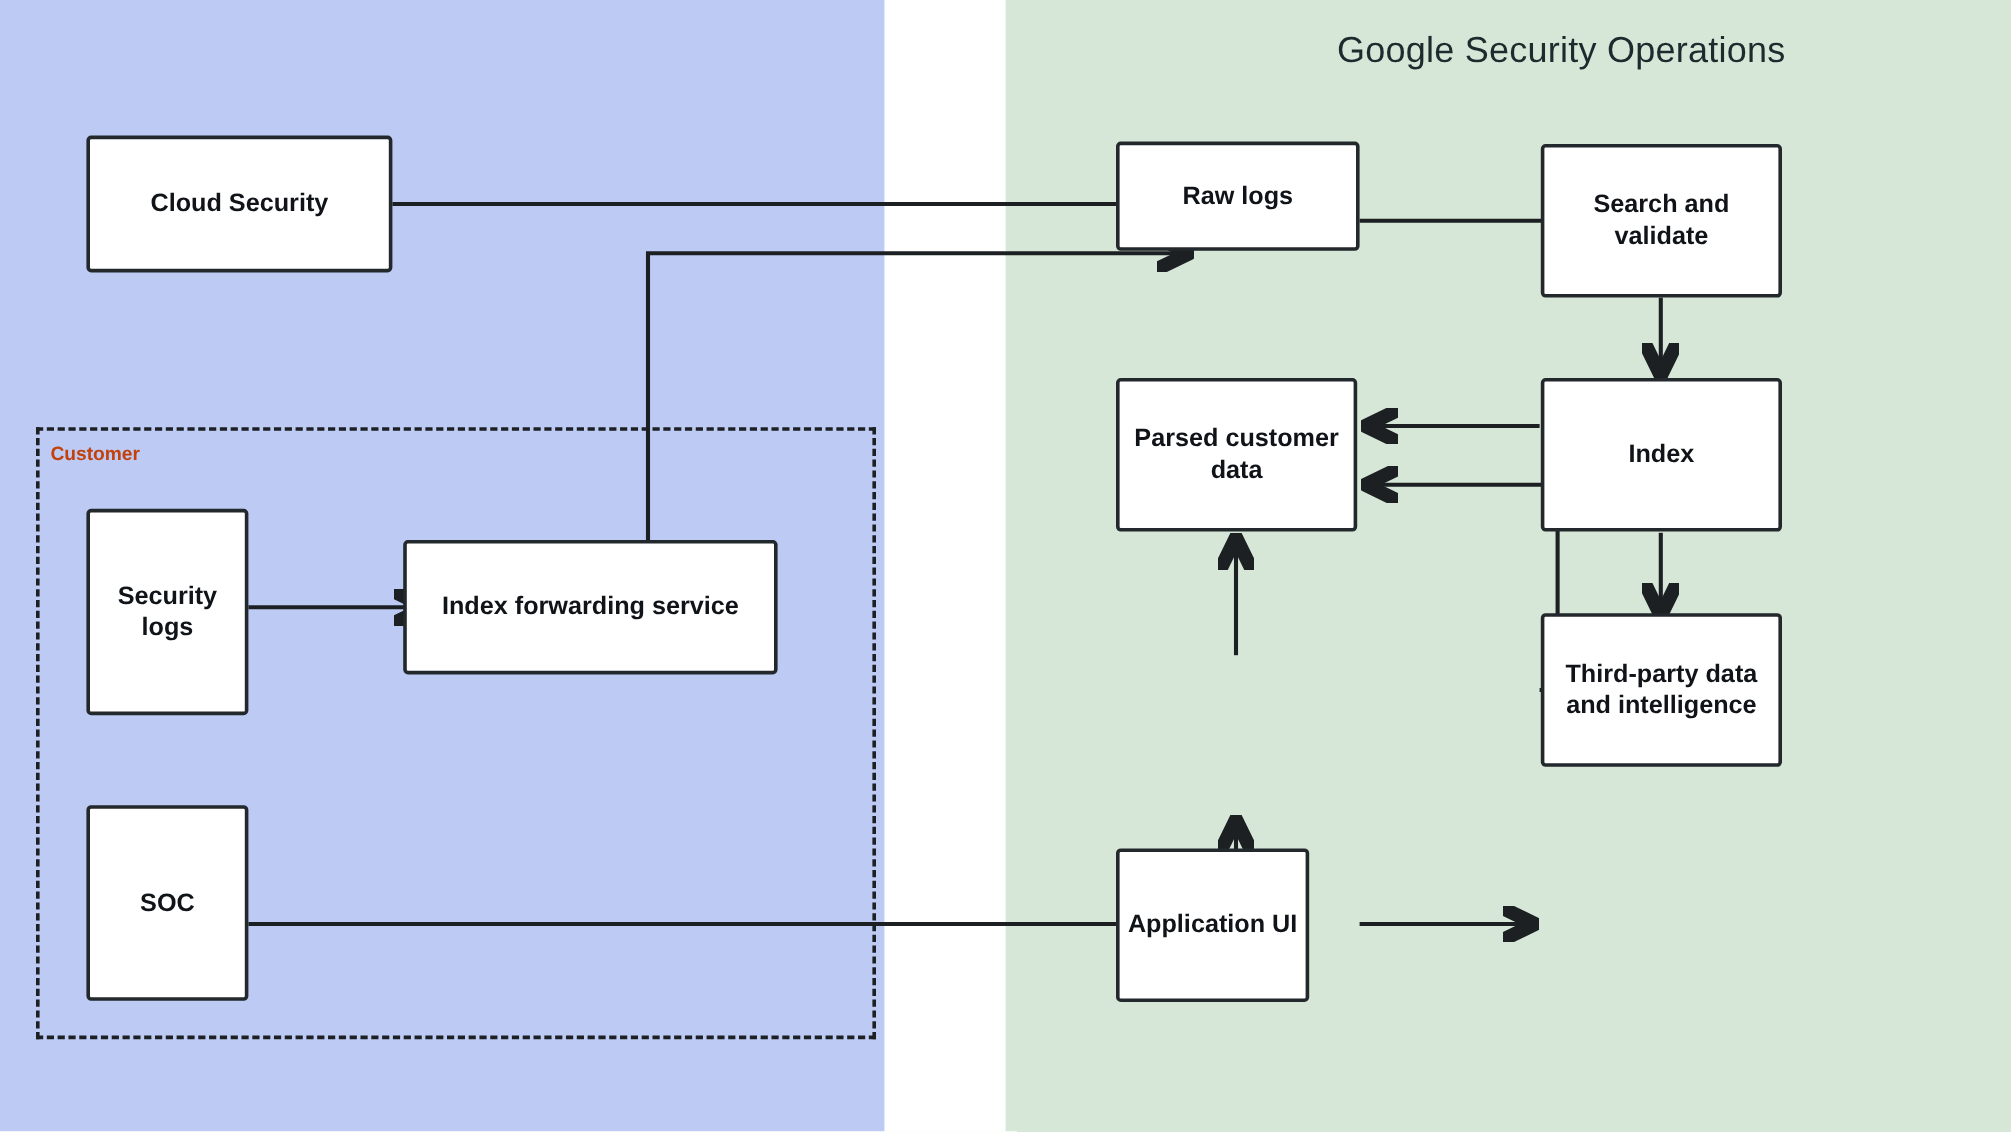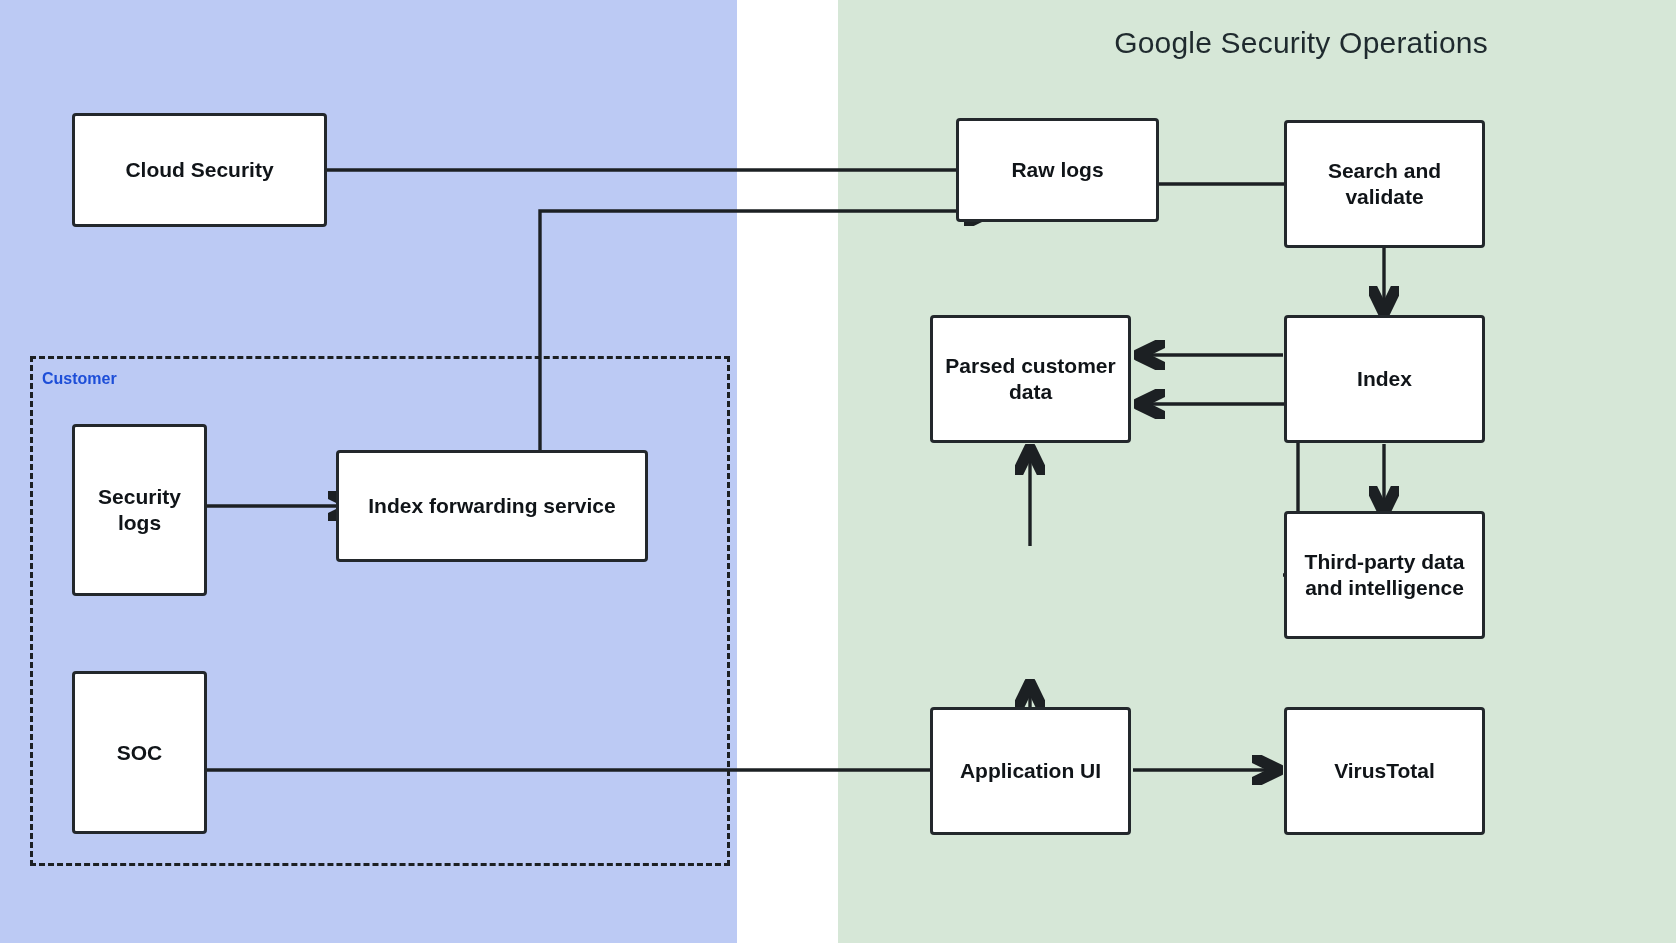--- a/index.html
+++ b/index.html
@@ -45,21 +45,21 @@
   }
   .group-box {
     position: absolute;
     border: 3px dashed #1c2023;
     box-sizing: border-box;
   }
   .group-label {
     position: absolute;
     font-size: 16px;
     font-weight: bold;
-    color: #1d4ed8;
+    color: #c2410c;
     font-family: "Liberation Sans", sans-serif;
   }
   .node {
     position: absolute;
     box-sizing: border-box;
     background: #ffffff;
     border: 3px solid #23282c;
     border-radius: 4px;
     display: flex;
     align-items: center;
@@ -132,28 +132,27 @@
   </svg>
 
   <div class="node" style="left:72px; top:113px; width:255px; height:114px;">Cloud Security</div>
 
   <div class="node" style="left:72px; top:424px; width:135px; height:172px;">Security logs</div>
 
   <div class="node" style="left:336px; top:450px; width:312px; height:112px;">Index forwarding service</div>
 
   <div class="node" style="left:72px; top:671px; width:135px; height:163px;">SOC</div>
 
-  <div class="node" style="left:956px; top:118px; width:203px; height:104px;">Raw logs</div>
+  <div class="node" style="left:930px; top:118px; width:203px; height:91px;">Raw logs</div>
 
   <div class="node" style="left:1284px; top:120px; width:201px; height:128px;">Search and validate</div>
 
   <div class="node" style="left:1284px; top:315px; width:201px; height:128px;">Index</div>
 
   <div class="node" style="left:930px; top:315px; width:201px; height:128px;">Parsed customer data</div>
 
   <div class="node" style="left:1284px; top:511px; width:201px; height:128px;">Third-party data and intelligence</div>
 
 
-  <div class="node" style="left:930px; top:707px; width:201px; height:128px;">Application UI</div>
+  <div class="node" style="left:930px; top:707px; width:161px; height:128px;">Application UI</div>
 
-  <div class="node" style="left:1284px; top:707px; width:201px; height:128px;">VirusTotal</div>
 
 </div>
 
 </body></html>

